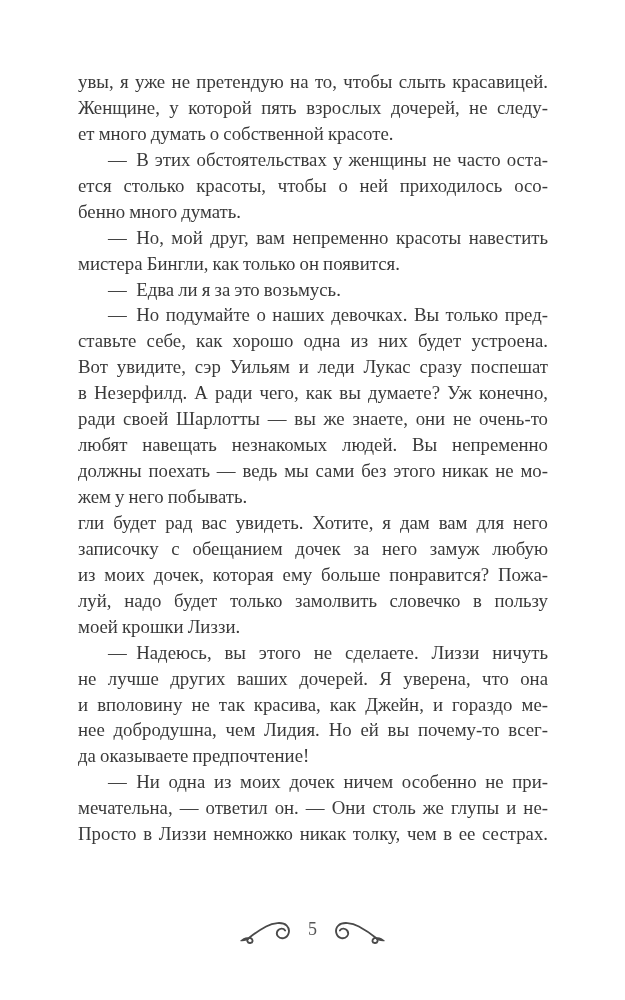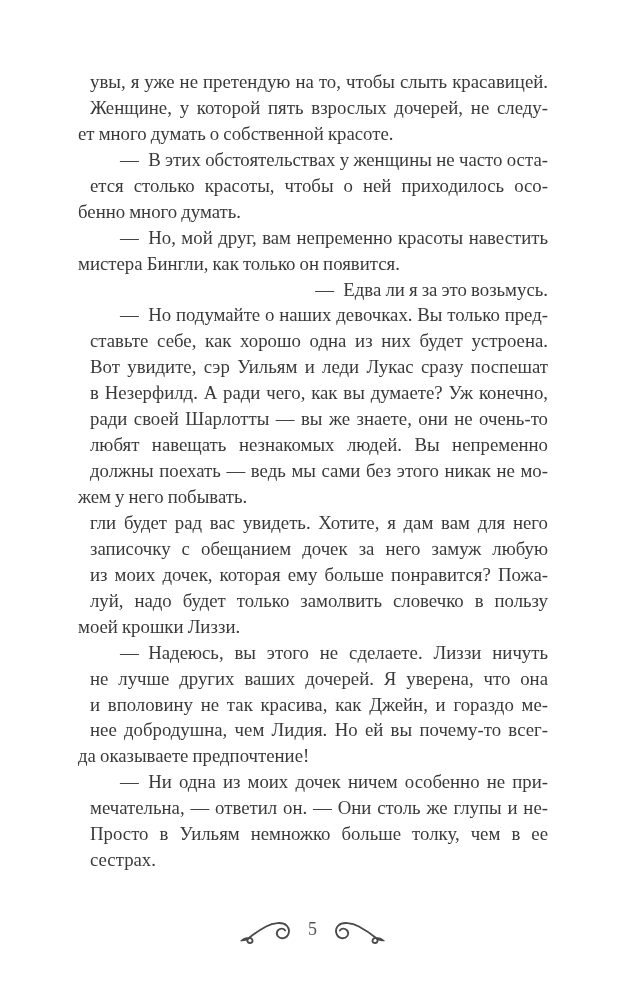--- a/index.html
+++ b/index.html
@@ -29,25 +29,23 @@
     line-height: 25.94px;
     word-spacing: -0.6px;
   }
   .line {
     text-align: left;
     white-space: normal;
   }
   .line.just {
     text-align: justify;
     text-align-last: justify;
-    margin-left: 12px;
   }
   .line.ind {
     padding-left: 30px;
-    text-align: right;
   }
   .footer {
     position: absolute;
     left: 0;
     top: 913px;
     width: 625px;
     display: flex;
     justify-content: center;
     align-items: center;
     gap: 11px;
@@ -103,21 +101,21 @@
       <div class="line just">из моих дочек, которая ему больше понравится? Пожа-</div>
       <div class="line just">луй, надо будет только замолвить словечко в пользу</div>
       <div class="line">моей крошки Лиззи.</div>
       <div class="line just ind">— Надеюсь, вы этого не сделаете. Лиззи ничуть</div>
       <div class="line just">не лучше других ваших дочерей. Я уверена, что она</div>
       <div class="line just">и вполовину не так красива, как Джейн, и гораздо ме-</div>
       <div class="line just">нее добродушна, чем Лидия. Но ей вы почему-то всег-</div>
       <div class="line">да оказываете предпочтение!</div>
       <div class="line just ind">— Ни одна из моих дочек ничем особенно не при-</div>
       <div class="line just">мечательна, — ответил он. — Они столь же глупы и не-</div>
-      <div class="line just">Просто в Уильям немножко больше толку, чем в ее сестрах.</div>
+      <div class="line just">Просто в Лиззи немножко никак толку, чем в ее сестрах.</div>
     </div>
 
   <div class="footer">
     <svg class="flourish" viewBox="0 0 62 34" xmlns="http://www.w3.org/2000/svg">
       <path class="leaf" d="M1 27.8 C4.5 23.8 9 22.6 12.5 24.6 C9 27.4 4.6 28.6 1 27.8 Z"></path>
       <path d="M12.5 24.6 C15.5 26.3 15 29.5 12 29.8 C9 30.1 7.8 26.8 10.2 24.8 C14 21.6 21 16.5 29 12.2 C36.5 8.2 46.5 6.8 51 11.2 C55.3 15.4 53.6 23.2 47.8 24.6 C42.6 25.8 38.6 20.8 41.4 16.6 C43.3 13.8 47.6 13.6 49.3 16.4"></path>
     </svg>
     <span class="pagenum">5</span>
     <svg class="flourish" viewBox="0 0 62 34" xmlns="http://www.w3.org/2000/svg">
       <g transform="scale(-1,1) translate(-62,0)">

